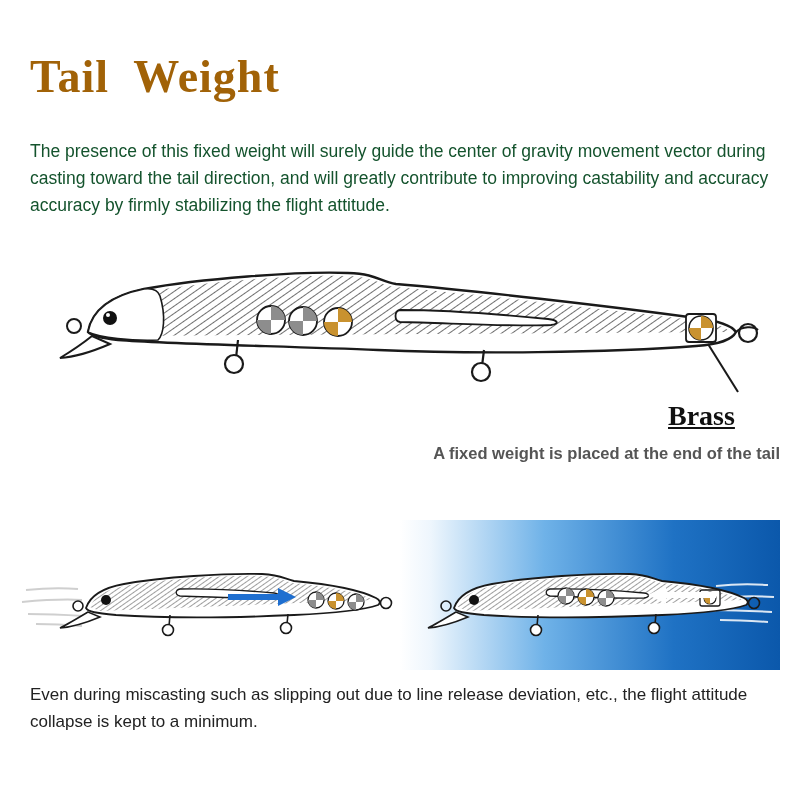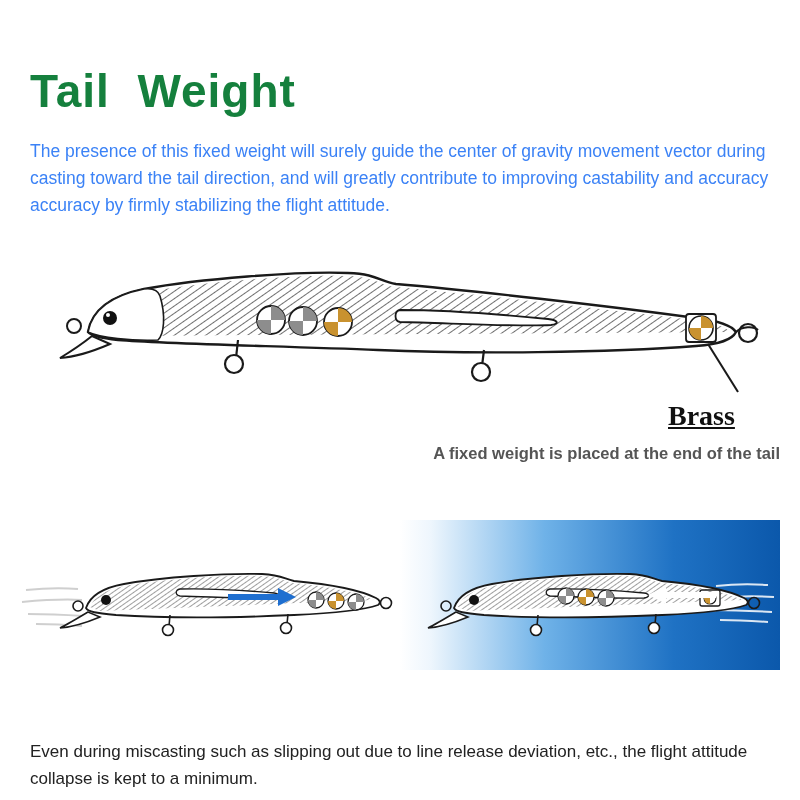--- a/index.html
+++ b/index.html
@@ -7,34 +7,34 @@
     width:800px;height:800px;
     background:#ffffff;
     font-family:"Liberation Sans", sans-serif;
     color:#1a1a1a;
     position:relative;
     overflow:hidden;
   }
   .page{position:relative;width:800px;height:800px;}
 
   #title{
-    position:absolute;left:30px;top:33px;
-    font-family:Liberation Sans, sans-serif;
+    position:absolute;left:30px;top:19px;
+    font-family:Liberation Serif, serif;
     font-weight:700;
     font-size:46px;
     letter-spacing:1px;
-    color:#15803d;
+    color:#a16207;
     white-space:pre;
   }
 
   #intro{
     position:absolute;left:30px;top:120px;width:746px;
     font-size:17.5px;
     line-height:1.55;
-    color:#3b82f6;
+    color:#14532d;
   }
 
   .lure-main{position:absolute;left:48px;top:240px;width:720px;height:150px;}
 
   #brass-label{
     position:absolute;left:668px;top:400px;
     font-family:"Liberation Serif", serif;
     font-weight:700;
     font-size:28px;
     color:#111;
@@ -49,21 +49,21 @@
     font-weight:bold;
   }
 
   .panel-left{position:absolute;left:20px;top:520px;width:380px;height:150px;}
   .panel-right{
     position:absolute;left:400px;top:520px;width:380px;height:150px;
     background:linear-gradient(90deg,#ffffff 0%,#eef6fd 8%,#6fb2e8 38%,#1f72c4 72%,#0b58ab 100%);
   }
 
   #caption-2{
-    position:absolute;left:30px;top:721px;width:720px;
+    position:absolute;left:30px;top:664px;width:720px;
     font-size:17px;
     line-height:1.6;
     color:#222;
   }
 
   svg{display:block;overflow:visible;}
 </style>
 </head>
 <body>
 

